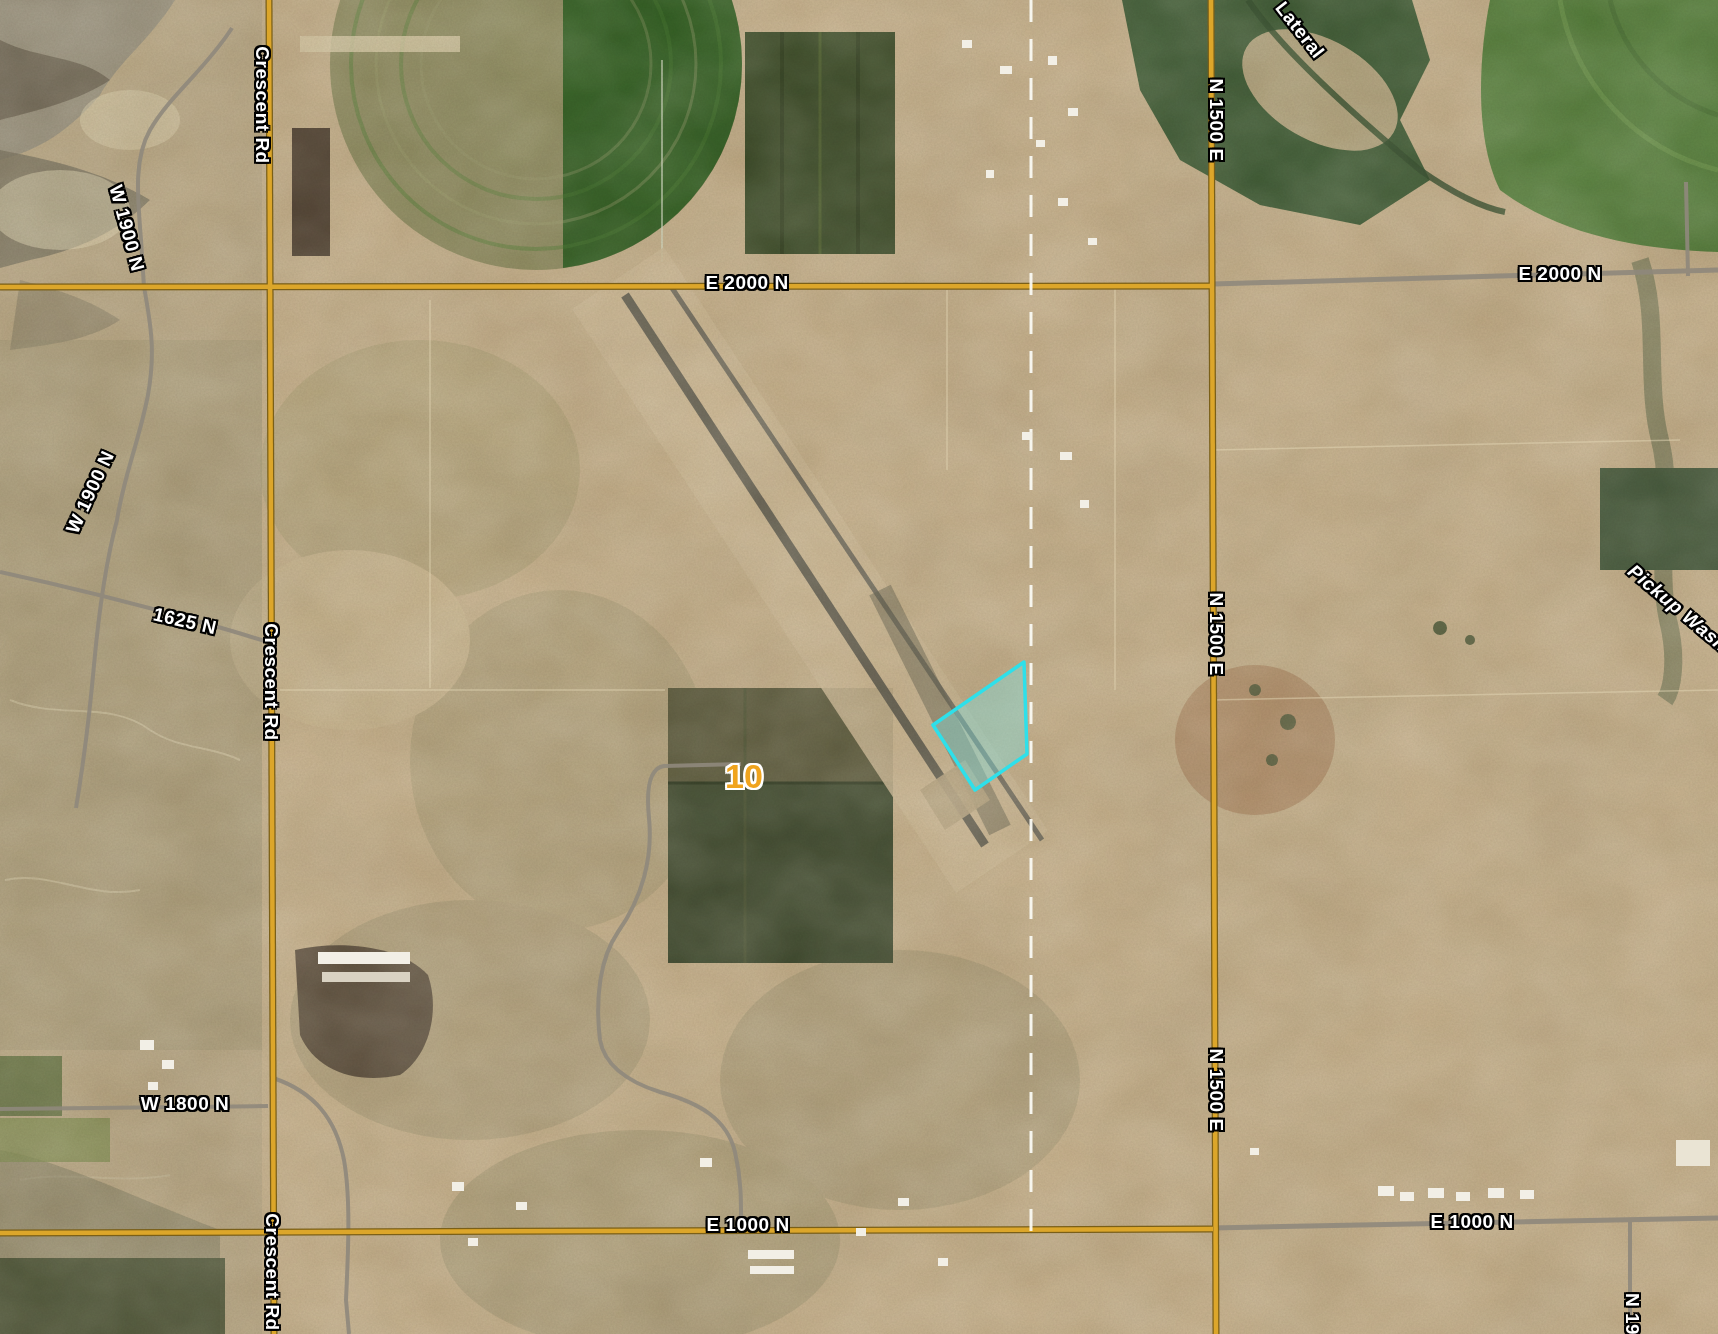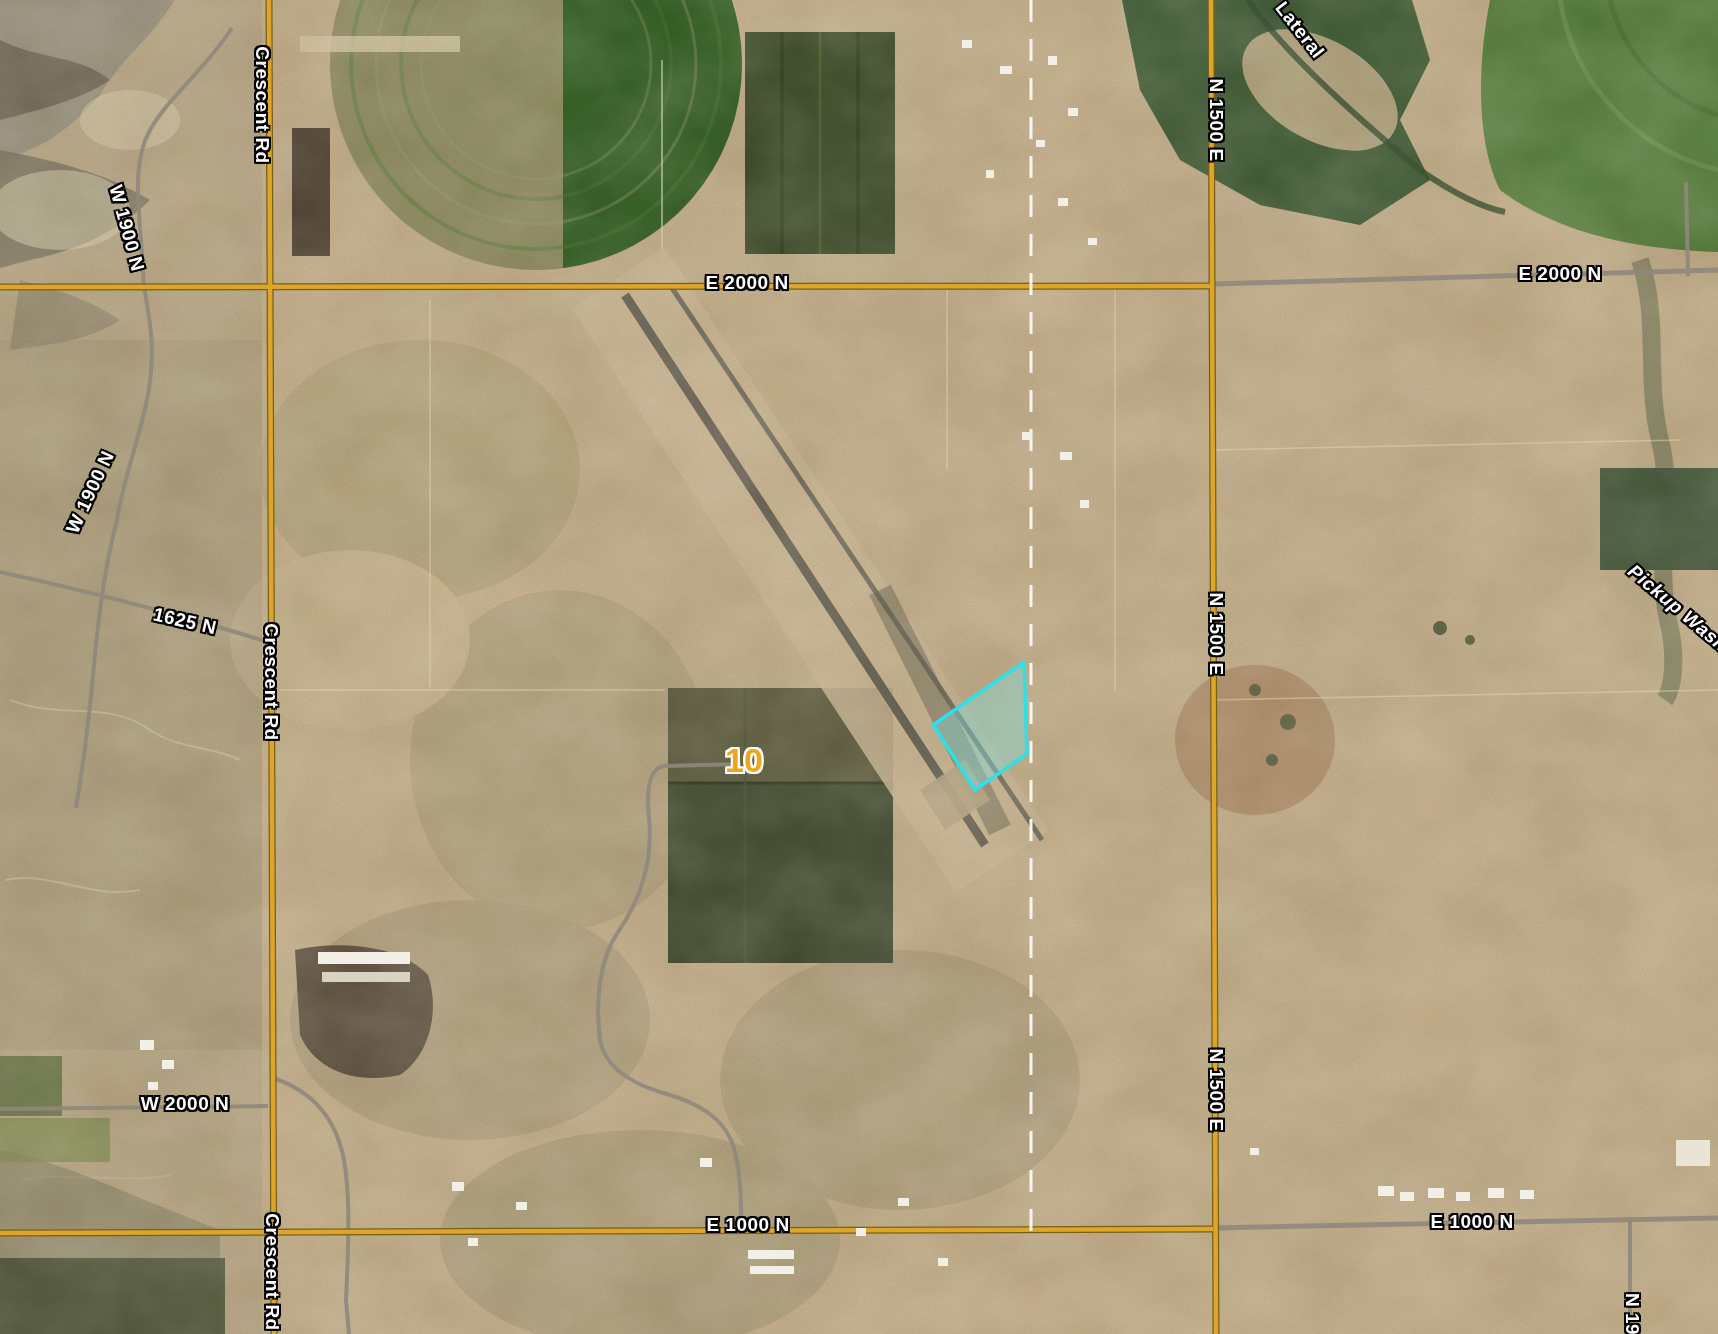--- a/index.html
+++ b/index.html
@@ -9,21 +9,21 @@
   .lbl{position:absolute;font-weight:bold;font-size:19px;color:#ffffff;
        white-space:nowrap;letter-spacing:0.5px;line-height:1;
        transform:translate(-50%,-50%) rotate(var(--r,0deg));
        text-shadow:-2px -2px 0 #000,2px -2px 0 #000,-2px 2px 0 #000,2px 2px 0 #000,
                    -2px 0 0 #000,2px 0 0 #000,0 -2px 0 #000,0 2px 0 #000;}
   .lbl.italic{font-style:italic;}
   .hwy{position:absolute;font-weight:bold;font-size:34px;color:#F0A41E;
        white-space:nowrap;line-height:1;
        transform:translate(-50%,-50%);
        text-shadow:-2px -2px 0 #fff,2px -2px 0 #fff,-2px 2px 0 #fff,2px 2px 0 #fff,
-                   -2px 0 0 #fff,2px 0 0 #fff,0 -2px 0 #fff,0 2px 0 #fff;}
+                   -2px 0 0 #fff,2px 0 0 #fff,0 -2px 0 #fff,0 2px 0 #fff;margin-top:16px;}
 </style>
 </head>
 <body>
 
 <div id="stage">
 
   <svg id="terrain" width="1718" height="1334" viewBox="0 0 1718 1334">
     <defs>
       <filter id="fineNoise" x="0" y="0" width="100%" height="100%">
         <feTurbulence type="fractalNoise" baseFrequency="0.55" numOctaves="2" seed="11"></feTurbulence>
@@ -205,20 +205,20 @@
   <div class="lbl" style="left:90px;top:492px;--r:-65deg">W 1900 N</div>
   <div class="lbl" style="left:185px;top:621px;--r:13deg">1625 N</div>
   <div class="lbl" style="left:271px;top:682px;--r:90deg">Crescent Rd</div>
   <div class="lbl" style="left:747px;top:282px">E 2000 N</div>
   <div class="lbl" style="left:1560px;top:273px">E 2000 N</div>
   <div class="lbl" style="left:1216px;top:120px;--r:90deg">N 1500 E</div>
   <div class="lbl" style="left:1216px;top:634px;--r:90deg">N 1500 E</div>
   <div class="lbl" style="left:1216px;top:1090px;--r:90deg">N 1500 E</div>
   <div class="lbl" style="left:1300px;top:30px;--r:52deg">Lateral</div>
   <div class="lbl italic" style="left:1678px;top:608px;--r:40deg">Pickup Wash</div>
-  <div class="lbl" style="left:185px;top:1103px">W 2000 N</div>
+  <div class="lbl" style="left:185px;top:1103px">W 1800 N</div>
   <div class="lbl" style="left:748px;top:1224px">E 1000 N</div>
   <div class="lbl" style="left:1472px;top:1221px">E 1000 N</div>
   <div class="lbl" style="left:272px;top:1272px;--r:90deg">Crescent Rd</div>
   <div class="lbl" style="left:1632px;top:1314px;--r:90deg">N 19</div>
 
   <div class="hwy" style="left:744px;top:760px">10</div>
 </div>
 
 </body></html>

